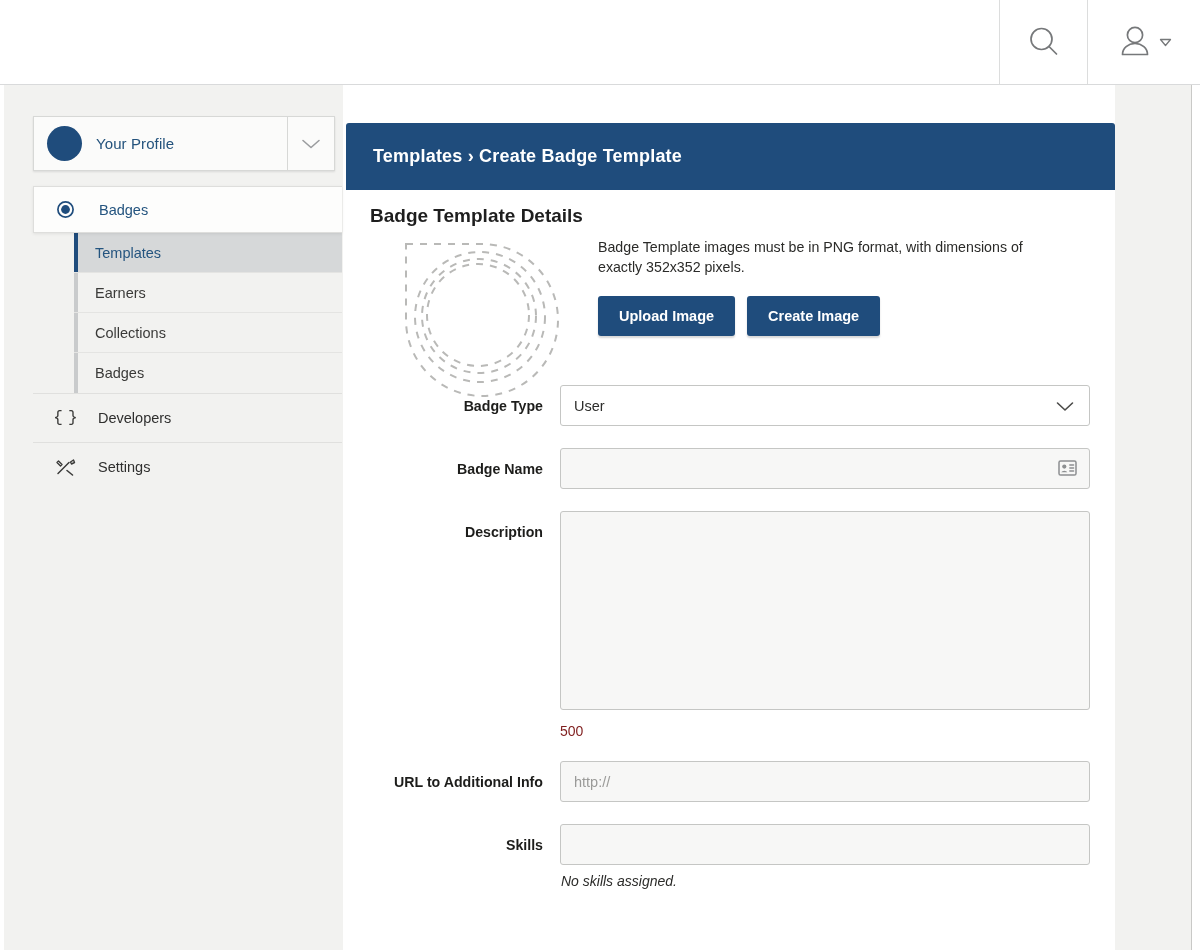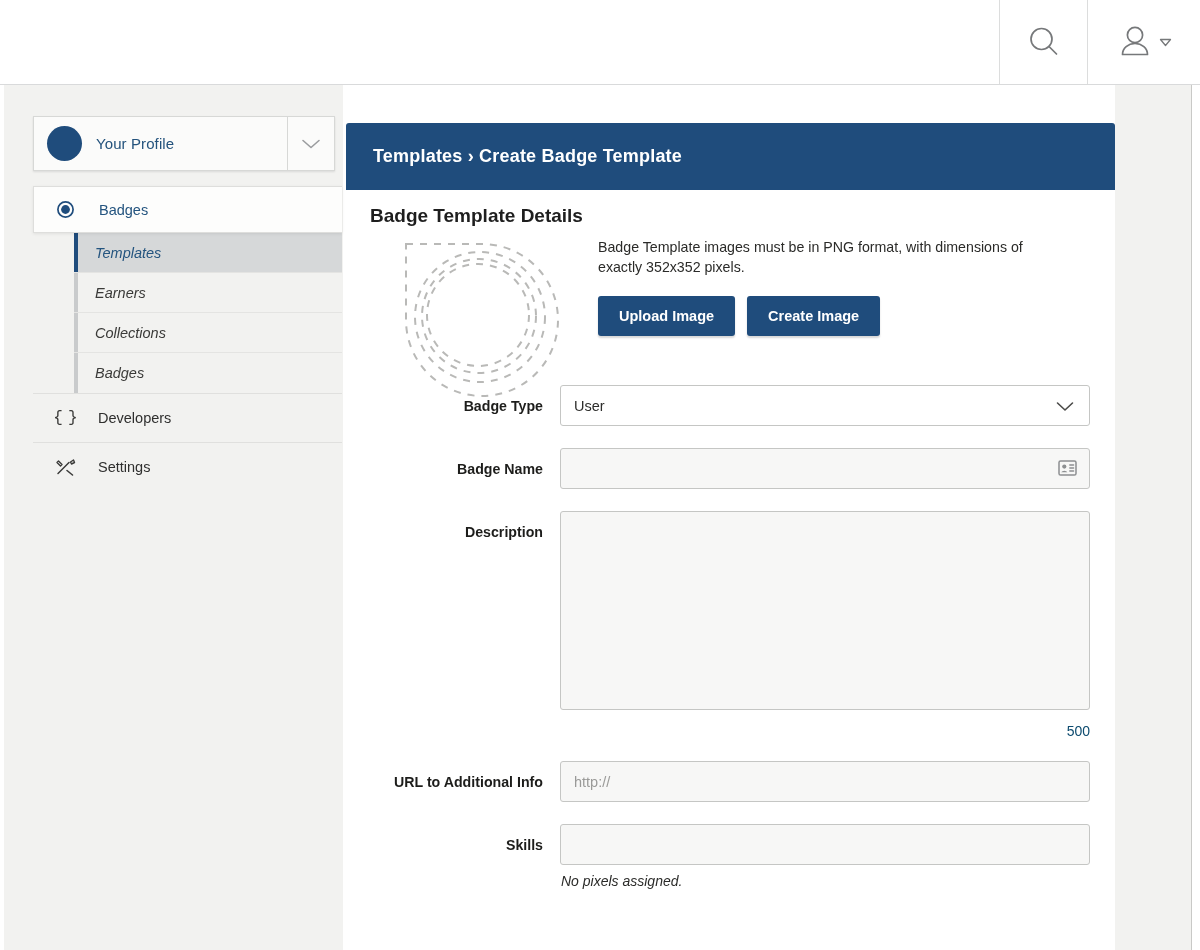--- a/index.html
+++ b/index.html
@@ -85,21 +85,21 @@
     background: #fdfdfc;
     border: 1px solid #dededc;
     border-right: none;
     box-shadow: 0 1px 3px rgba(0,0,0,.08);
     display: flex; align-items: center;
     padding-left: 23px; gap: 25px;
     cursor: pointer; z-index: 3;
   }
   .nav-badges .label { font-size: 14.5px; color: #24547f; }
 
-  .sublist { position: relative; margin-left: 41px; font-style: italic; }
+  .sublist { position: relative; margin-left: 41px; }
   .sublist::before {
     content: ""; position: absolute; left: 0; top: 0;
     width: 4px; height: 100%; background: #c9cbcc;
   }
   .subitem {
     position: relative;
     height: 40px;
     display: flex; align-items: center;
     padding-left: 21px;
     font-size: 14.5px; color: #3a3a38;
@@ -201,21 +201,21 @@
     width: 100%; height: 199px;
     background: #f7f7f6;
     border: 1px solid #c5c6c4;
     border-radius: 3px;
     resize: none; padding: 9px 12px;
     font-size: 14.5px; color: #2d2d2b;
     font-family: "Liberation Sans", sans-serif;
     outline: none;
   }
   .counter {
-    text-align: right; font-size: 14px; color: #0c4a6e;
+    font-size: 14px; color: #7f1d1d;
     margin-top: 9px; padding-right: 0;
   }
   .helper {
     font-size: 14px; color: #2b2b29; font-style: italic;
     margin-top: 8px; padding-left: 1px;
   }
 </style>
 </head>
 <body>
 
@@ -380,21 +380,21 @@
         <div class="row-label">URL to Additional Info</div>
         <div class="field">
           <input class="ctl" type="text" placeholder="http://" style="">
         </div>
       </div>
 
       <div class="row">
         <div class="row-label">Skills</div>
         <div class="field">
           <input class="ctl" type="text" value="" style="">
-          <div class="helper">No pixels assigned.</div>
+          <div class="helper">No skills assigned.</div>
         </div>
       </div>
 
     </div>
   </div>
 
 </div>
 </div>
 
 </body></html>

